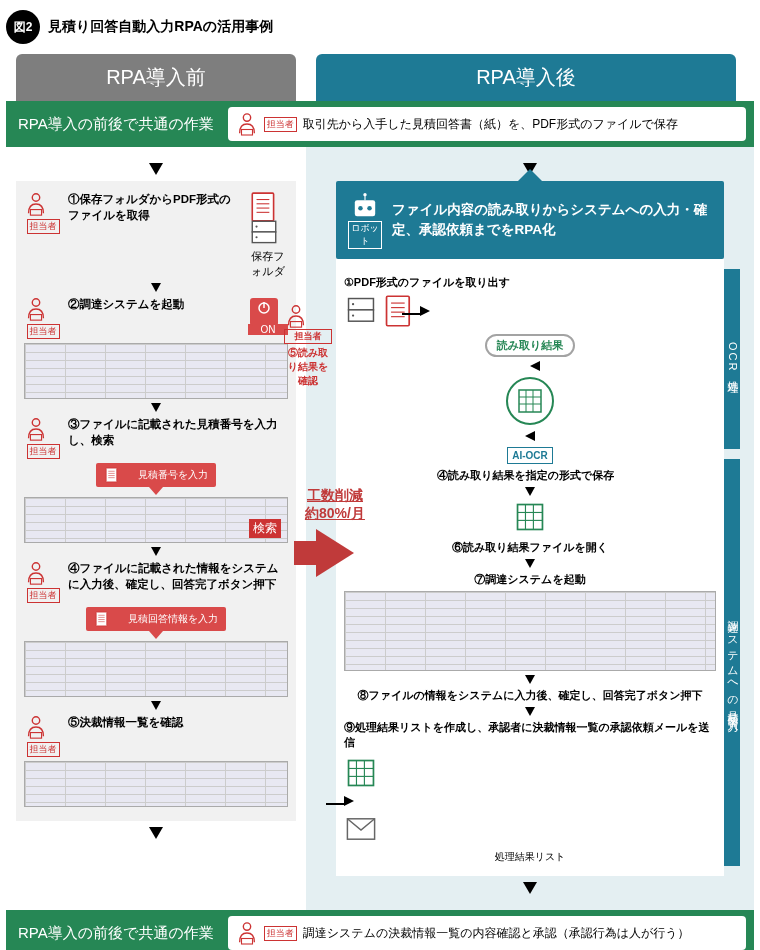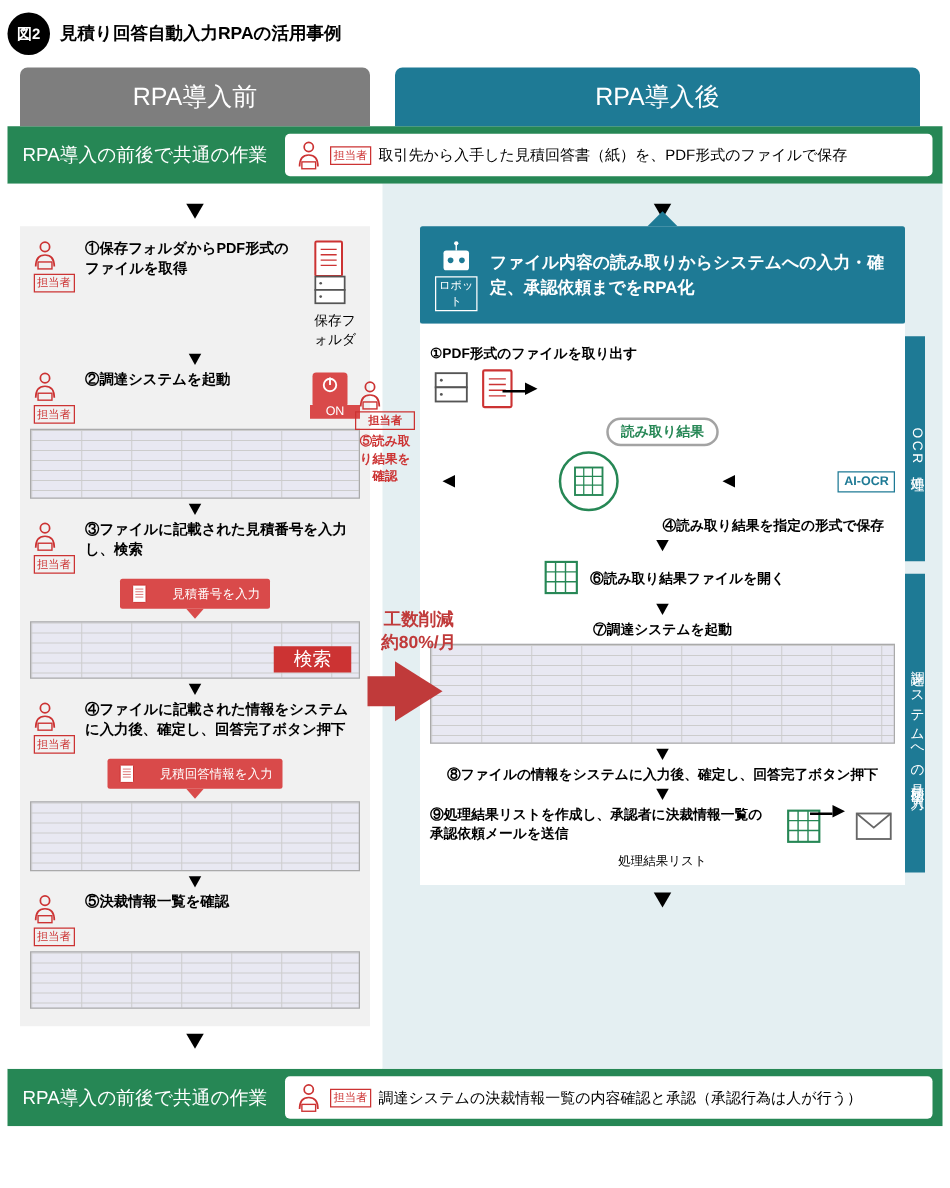--- a/index.html
+++ b/index.html
@@ -40,35 +40,35 @@
 .mock.tall { height: 80px; }
 .mock.short { height: 46px; }
 
 .redbox { background: #d94a4a; color: #fff; font-size: 10px; padding: 4px 8px; border-radius: 2px; display: inline-flex; align-items: center; gap: 18px; position: relative; }
 .redbox::after { content: ""; position: absolute; bottom: -8px; left: 50%; transform: translateX(-50%); border-left: 7px solid transparent; border-right: 7px solid transparent; border-top: 8px solid #d94a4a; }
 
 .folder-icon { width: 40px; text-align: center; font-size: 11px; }
 .folder-icon svg, .onbtn-icon svg { width: 32px; height: 32px; }
 .onbtn-icon { width: 40px; text-align: center; font-size: 10px; color: #fff; }
 
-.center-arrow { position: absolute; left: 300px; top: 340px; width: 70px; text-align: center; color: #c03a3a; font-weight: bold; font-size: 14px; z-index: 5; }
+.center-arrow { position: absolute; left: 300px; top: 340px; width: 70px; text-align: center; color: #c03a3a; font-weight: bold; font-size: 14px; z-index: 5; text-decoration: underline; }
 .bigarrow { width: 0; height: 0; border-top: 24px solid transparent; border-bottom: 24px solid transparent; border-left: 38px solid #c03a3a; margin: 6px auto 0; position: relative; }
 .bigarrow::before { content: ""; position: absolute; left: -60px; top: -12px; width: 24px; height: 24px; background: #c03a3a; }
 
 .robot-head { background: #1e7a95; color: #fff; padding: 10px 12px; display: flex; align-items: center; gap: 10px; margin: 0 20px; position: relative; border-radius: 2px; }
 .robot-head::before { content: ""; position: absolute; top: -12px; left: 50%; transform: translateX(-50%); border-left: 12px solid transparent; border-right: 12px solid transparent; border-bottom: 12px solid #1e7a95; }
 .robot-head .txt { font-size: 13.5px; font-weight: 600; line-height: 1.5; }
 .robot-icon { text-align: center; font-size: 9px; }
 
 .right-flow { background: #fff; margin: 0 20px; padding: 12px 8px 12px 8px; position: relative; }
 .side-label { position: absolute; right: -16px; width: 16px; background: #1e7a95; color: #fff; writing-mode: vertical-rl; text-align: center; padding: 10px 0; font-size: 11px; letter-spacing: 2px; }
 .side-label.s1 { top: 10px; height: 180px; }
 .side-label.s2 { top: 200px; bottom: 10px; }
 
-.flow-row { display: flex; align-items: center; gap: 6px; font-size: 11px; font-weight: 600; margin: 4px 0; }
+.flow-row { display: flex; align-items: center; gap: 6px; font-size: 11px; font-weight: 600; margin: 4px 0; flex-direction: column; }
 .mini-icon { width: 34px; height: 34px; }
 .doc-icon svg { width: 100%; height: 100%; }
 .ai-ocr { border: 1px solid #1e7a95; color: #1e7a95; padding: 2px 4px; font-size: 10px; font-weight: bold; }
 
 .green-pill { border: 2px solid #a3a3a3; border-radius: 14px; padding: 2px 10px; color: #268755; font-size: 11px; font-weight: bold; display: inline-block; }
 .green-circle { border: 2px solid #268755; border-radius: 50%; width: 48px; height: 48px; display: inline-flex; align-items: center; justify-content: center; }
 
 .arrow-right { display: inline-block; width: 0; height: 0; border-top: 5px solid transparent; border-bottom: 5px solid transparent; border-left: 10px solid #000; vertical-align: middle; }
 .arrow-right::before { content: ""; display: inline-block; width: 18px; height: 2px; background: #000; vertical-align: middle; margin-left: -28px; position: relative; top: -4px; }
 .arrow-left { display: inline-block; width: 0; height: 0; border-top: 5px solid transparent; border-bottom: 5px solid transparent; border-right: 10px solid #000; }
@@ -210,21 +210,21 @@
       </div>
       <div class="center-col">
         <span class="redbox">
           <svg viewBox="0 0 30 30" width="16" height="16">
                 <use href="#doc-red" stroke="#fff"></use>
               </svg>
           <span>見積番号を入力</span>
         </span>
       </div>
       <div class="mock short" style="margin-top:10px">
-        <span style="position:absolute;right:6px;bottom:4px;background:#c33;color:#fff;font-size:15px;padding:1px 16px">検索</span>
+        <span style="position:absolute;right:6px;bottom:4px;background:#c33;color:#fff;font-size:12px;padding:1px 4px">検索</span>
       </div>
       <div class="arrow-down sm"></div>
 
       <div class="step">
         <div class="operator">
           <svg viewBox="0 0 24 28" width="24" height="26">
                 <use href="#person"></use>
               </svg>
           <span class="lab">担当者</span>
         </div>

